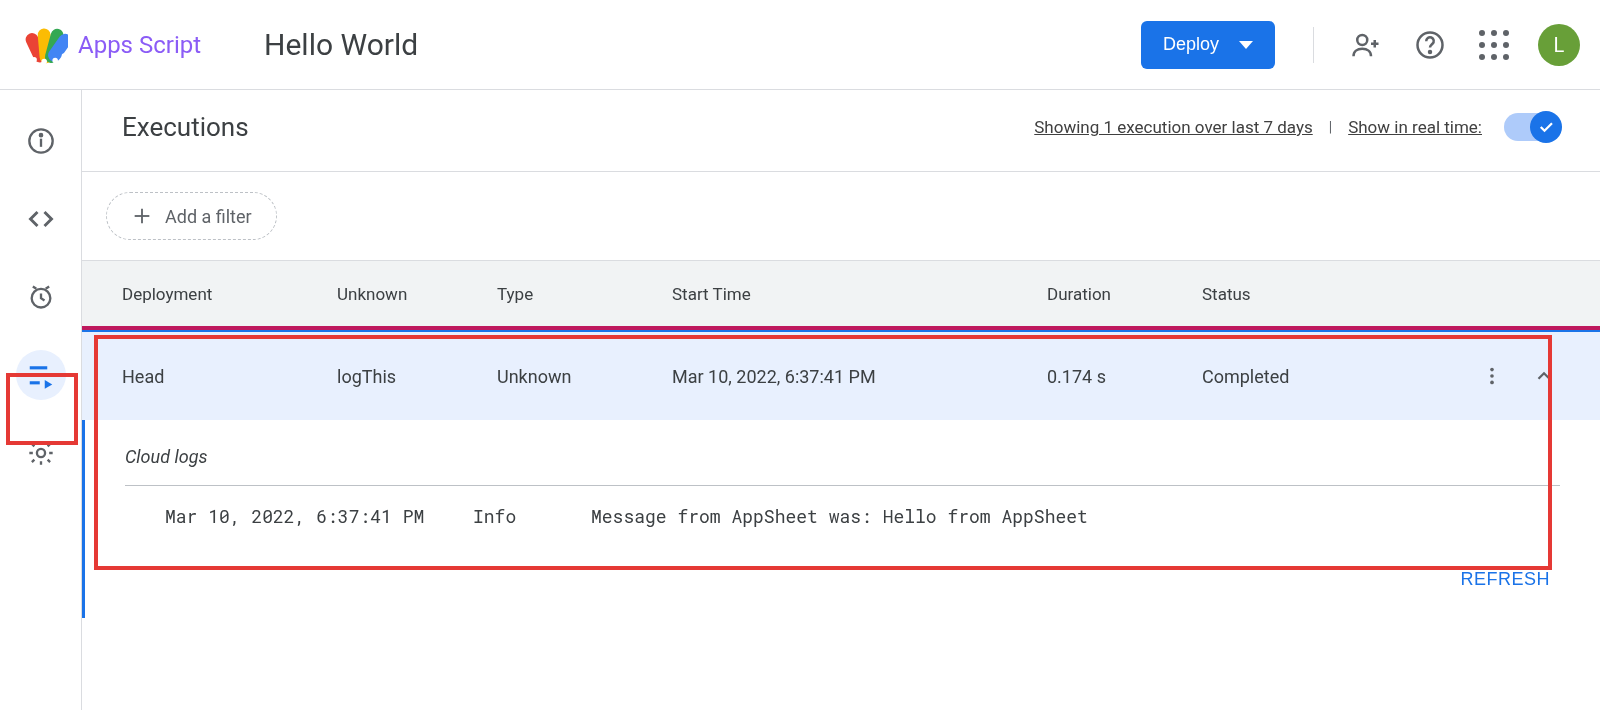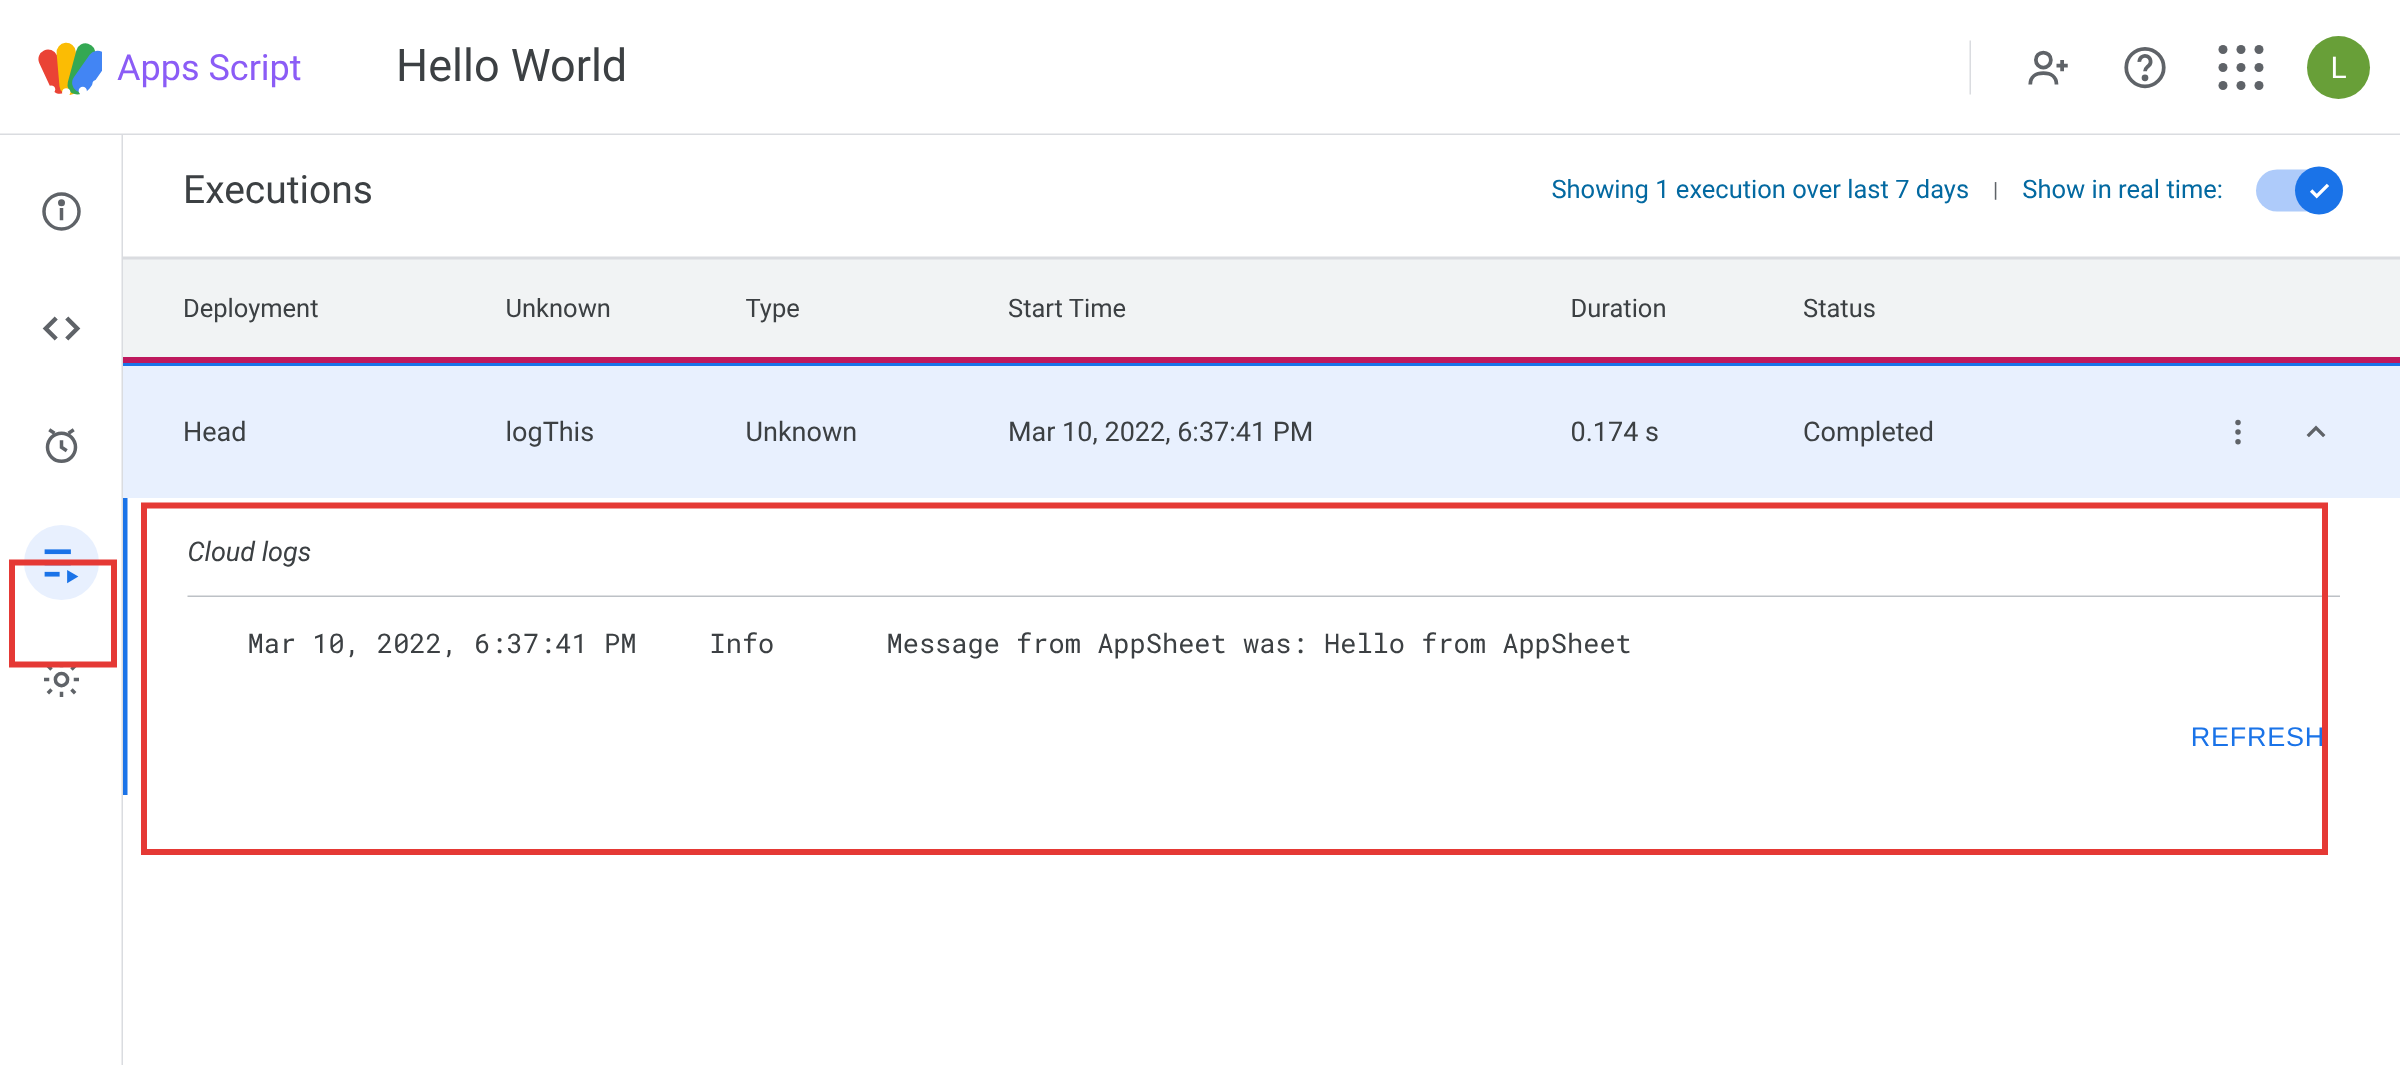--- a/index.html
+++ b/index.html
@@ -51,21 +51,21 @@
   pointer-events: none;
 }
 .main { flex: 1; display: flex; flex-direction: column; position: relative; }
 .exec-header {
   display: flex; align-items: center;
   padding: 22px 40px 29px 40px;
   border-bottom: 1px solid #dadce0;
 }
 .exec-title { font-size: 26px; color: #3c4043; }
 .exec-spacer { flex: 1; }
-.exec-info { font-size: 17px; color: #0369a1; }
+.exec-info { font-size: 17px; color: #404040; text-decoration: underline; }
 .exec-sep { margin: 0 16px; color: #5f6368; }
 .toggle {
   width: 56px; height: 28px; border-radius: 14px; background: #aecbfa;
   position: relative; margin-left: 22px; cursor: pointer;
 }
 .toggle-knob {
   position: absolute; right: -2px; top: -2px;
   width: 32px; height: 32px; border-radius: 50%; background: #1a73e8;
   display: flex; align-items: center; justify-content: center;
 }
@@ -136,20 +136,24 @@
       <rect x="32" y="10" width="14" height="34" rx="7" fill="#4285f4" transform="rotate(35 39 27)"></rect>
       <circle cx="11" cy="40" r="3" fill="#fff"></circle>
       <circle cx="22" cy="42" r="3" fill="#fff"></circle>
       <circle cx="34" cy="41" r="3" fill="#fff"></circle>
       <circle cx="44" cy="36" r="3" fill="#fff"></circle>
     </svg>
     <span class="logo-text">Apps Script</span>
   </div>
   <div class="project-title">Hello World</div>
   <div class="header-spacer"></div>
+  <button class="deploy-btn">
+    <span>Deploy</span>
+    <span class="deploy-caret"></span>
+  </button>
   <div class="hdr-icons">
     <div class="hdr-divider"></div>
     <div class="hdr-icon-btn">
       <svg width="30" height="30" viewBox="0 0 24 24" fill="none" stroke="currentColor" stroke-width="2">
         <circle cx="9" cy="8" r="4"></circle>
           <path d="M2 21c0-4 3-6 7-6s7 2 7 6"></path>
           <path d="M19 8v6M16 11h6"></path>
       </svg>
     </div>
     <div class="hdr-icon-btn">
@@ -225,20 +229,29 @@
       <span class="exec-info">Show in real time:</span>
       <div class="toggle">
         <div class="toggle-knob">
           <svg width="18" height="18" viewBox="0 0 24 24" fill="none" stroke="#fff" stroke-width="3">
             <polyline points="5 12 10 17 20 7"></polyline>
           </svg>
         </div>
       </div>
     </div>
 
+    <div class="filter-bar">
+      <div class="add-filter">
+        <svg width="22" height="22" viewBox="0 0 24 24" fill="none" stroke="currentColor" stroke-width="2">
+          <line x1="12" y1="4" x2="12" y2="20"></line>
+            <line x1="4" y1="12" x2="20" y2="12"></line>
+        </svg>
+        <span>Add a filter</span>
+      </div>
+    </div>
 
     <div class="table-header">
       <div class="col-deploy">Deployment</div>
       <div class="col-func">Unknown</div>
       <div class="col-type">Type</div>
       <div class="col-start">Start Time</div>
       <div class="col-dur">Duration</div>
       <div class="col-status">Status</div>
       <div class="col-actions"></div>
     </div>

